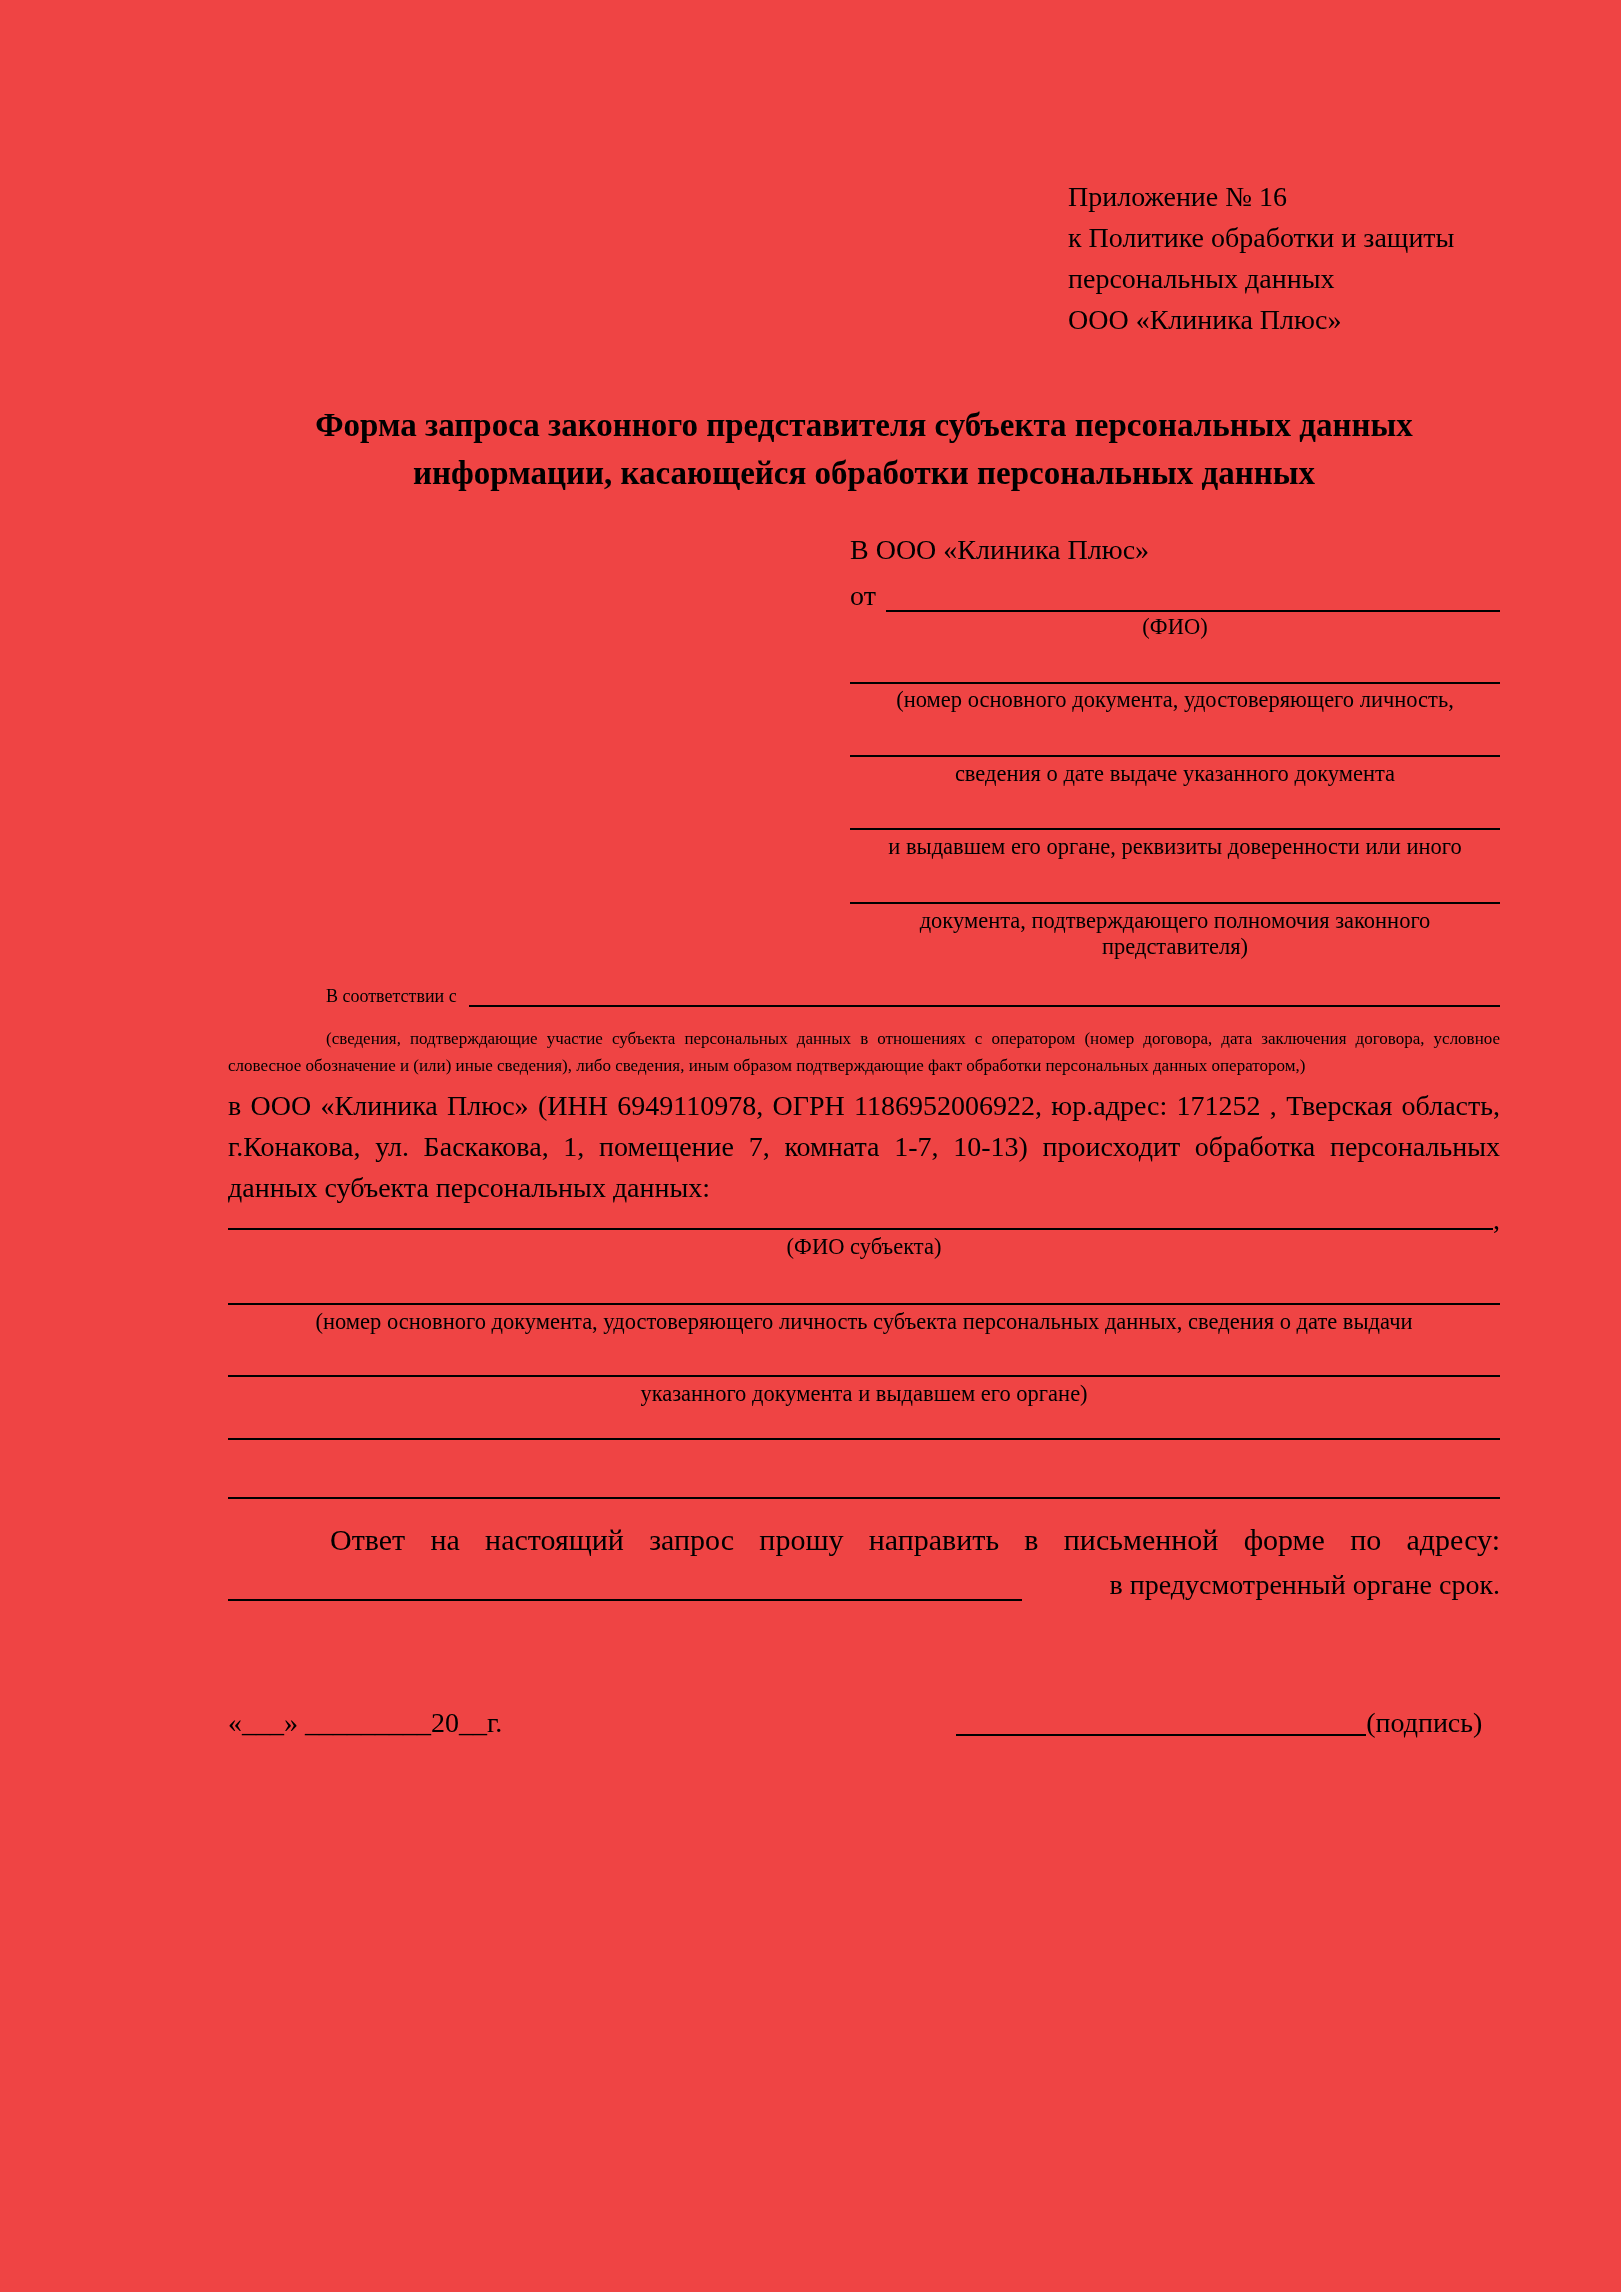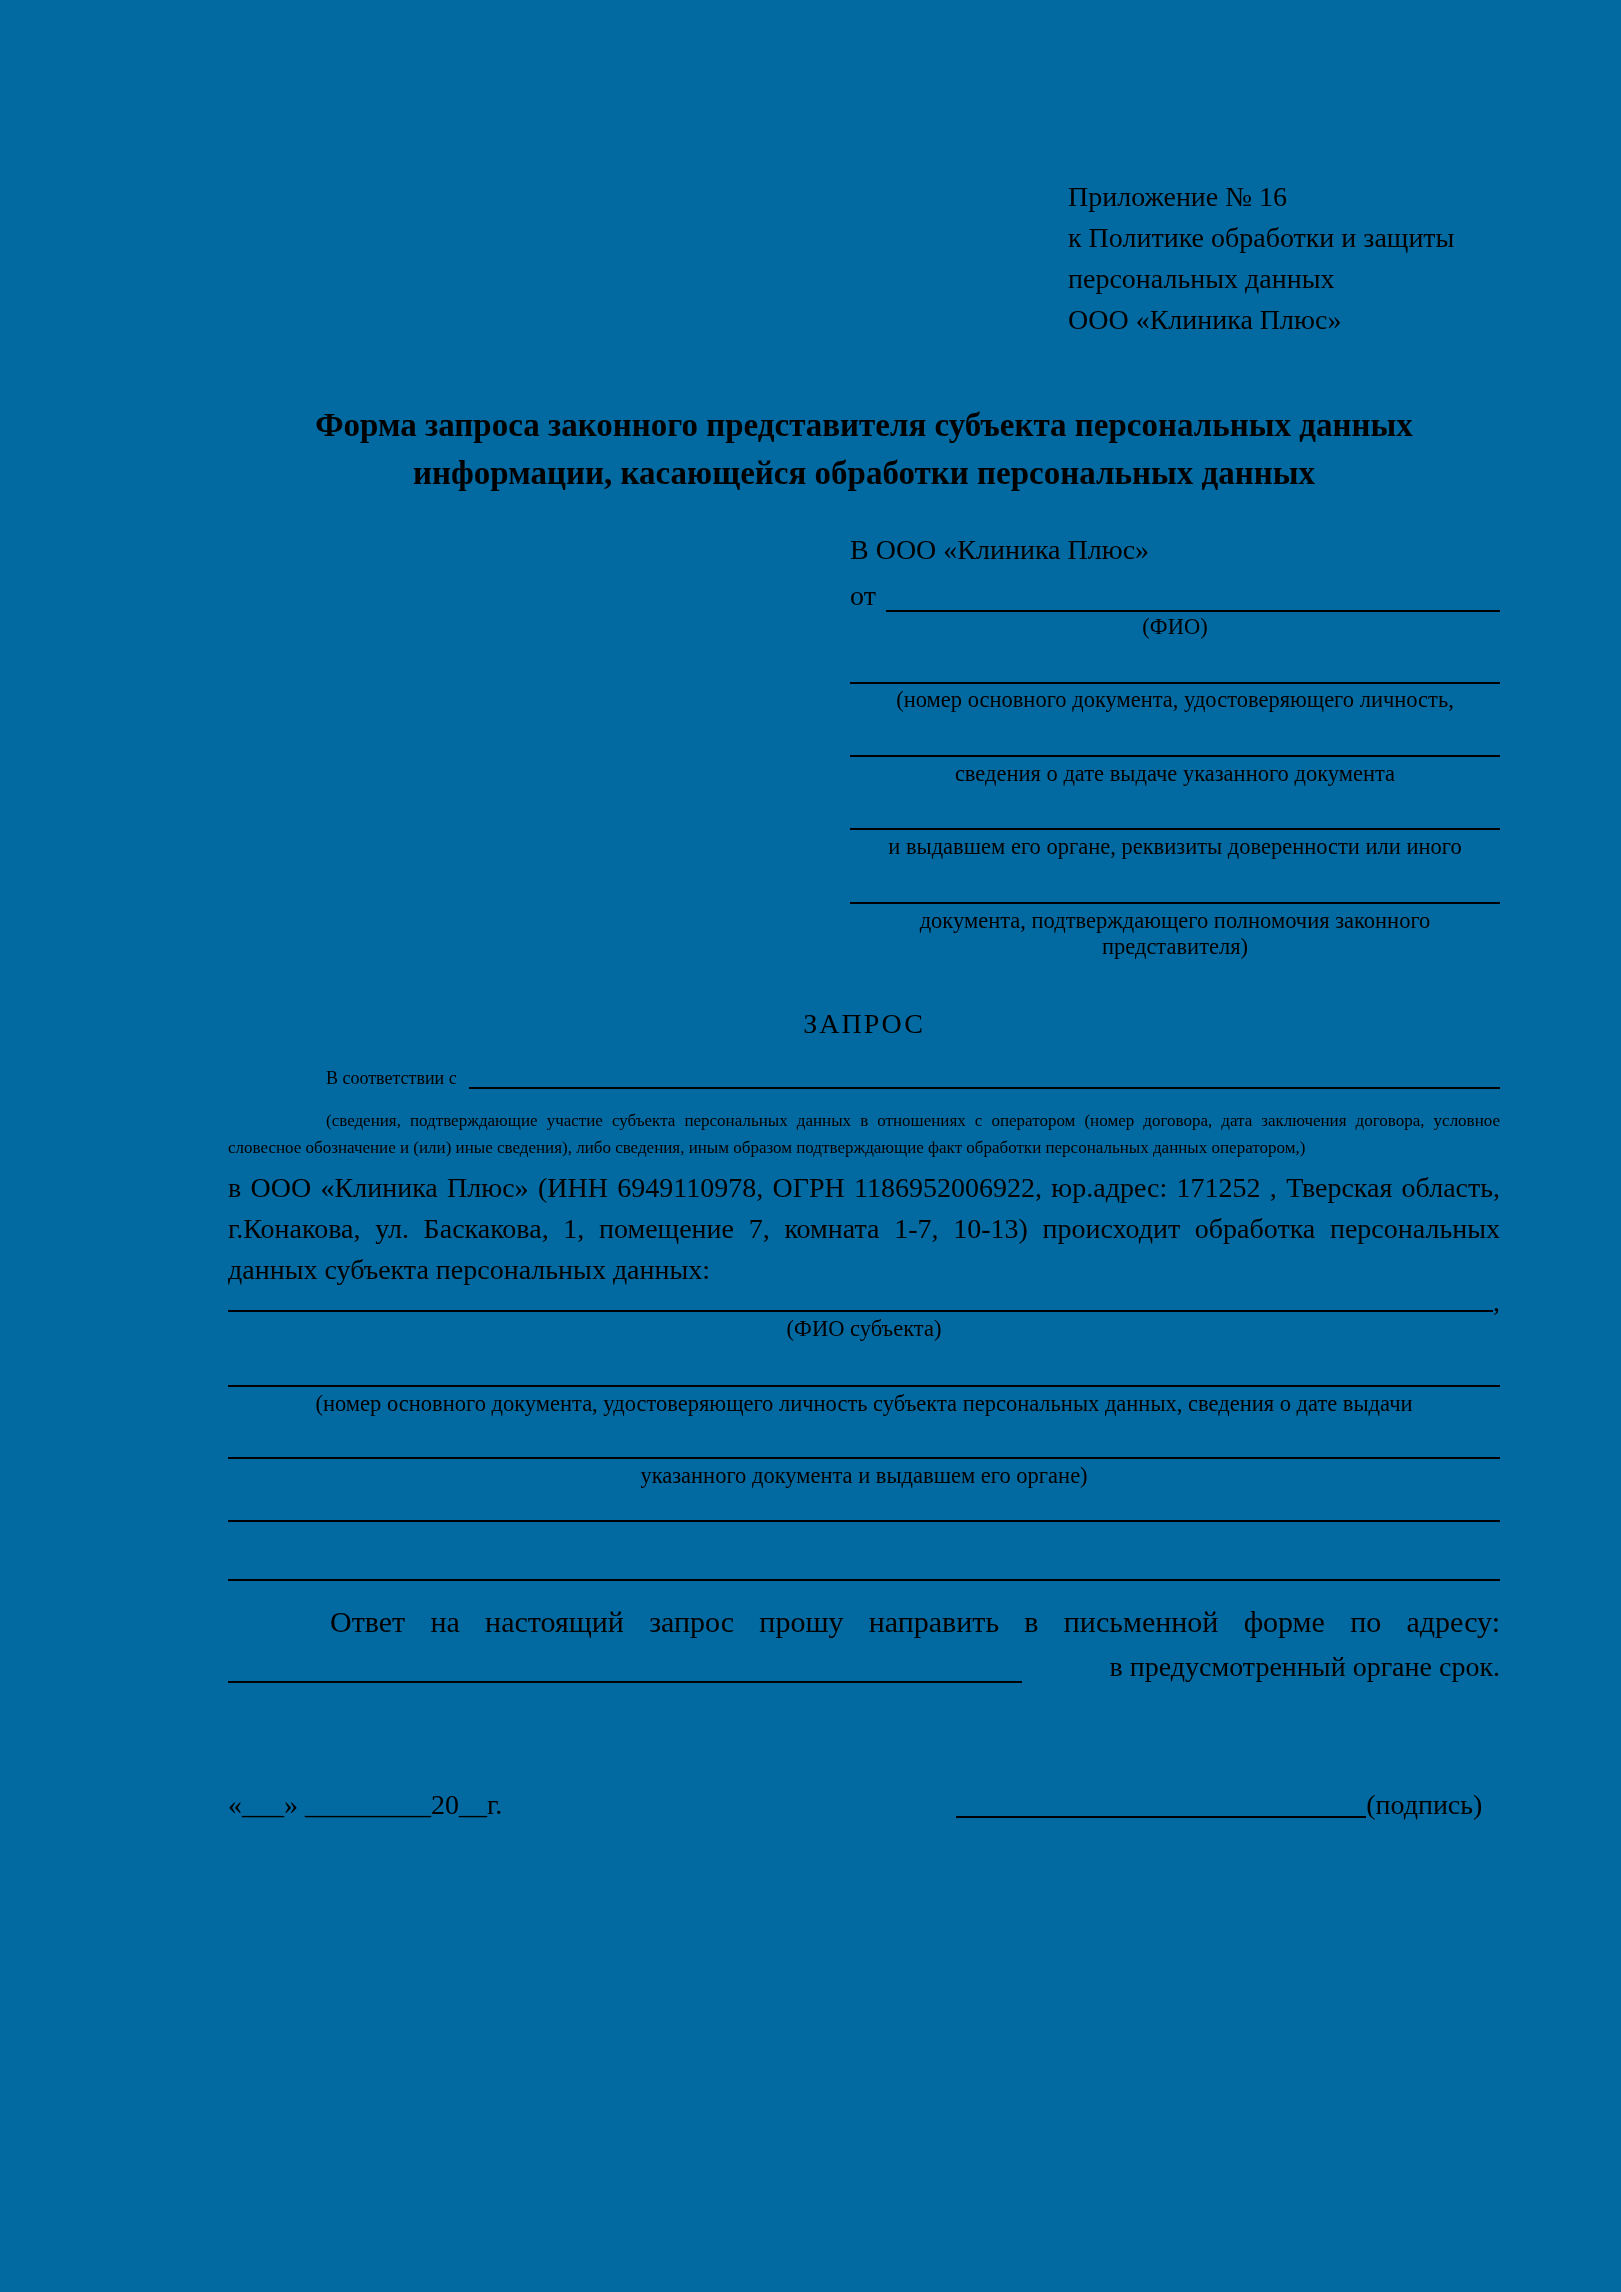--- a/index.html
+++ b/index.html
@@ -1,20 +1,20 @@
 <!DOCTYPE html>
 <html lang="ru"><head>
 <meta charset="utf-8">
 <style>
   html, body { margin: 0; padding: 0; background: #ffffff; }
   .page {
     position: relative;
     width: 1621px;
     height: 2293px;
-    background: #0369a1;
+    background: #ef4444;
     color: #000000;
     font-family: "Liberation Serif", "DejaVu Serif", serif;
     box-sizing: border-box;
     padding: 176px 121px 0 228px; 
     overflow: hidden;
   }
   
   .hdr { margin-left: 840px; font-size: 28px; line-height: 41px; }
   
   .title { margin-top: 61px; text-align: center; font-weight: 700; font-size: 33px; line-height: 48px; }
@@ -88,21 +88,20 @@
     <div class="rule field-rule"></div>
     <div class="cap field-cap">сведения о дате выдаче указанного документа</div>
 
     <div class="rule field-rule"></div>
     <div class="cap field-cap">и выдавшем его органе, реквизиты доверенности или иного</div>
 
     <div class="rule field-rule"></div>
     <div class="cap field-cap">документа, подтверждающего полномочия законного представителя)</div>
   </div>
 
-  <div class="zapros">ЗАПРОС</div>
 
   <div class="intro-row">
     <span class="intro-label">В соответствии с</span>
     <span class="rule intro-rule"></span>
   </div>
 
   <div class="note">(сведения, подтверждающие участие субъекта персональных данных в отношениях с оператором (номер договора, дата заключения договора, условное словесное обозначение и (или) иные сведения), либо сведения, иным образом подтверждающие факт обработки персональных данных оператором,)</div>
 
   <div class="para">в ООО «Клиника Плюс» (ИНН 6949110978, ОГРН 1186952006922, юр.адрес: 171252 , Тверская область, г.Конакова, ул. Баскакова, 1, помещение 7, комната 1-7, 10-13) происходит обработка персональных данных субъекта персональных данных:</div>
 

